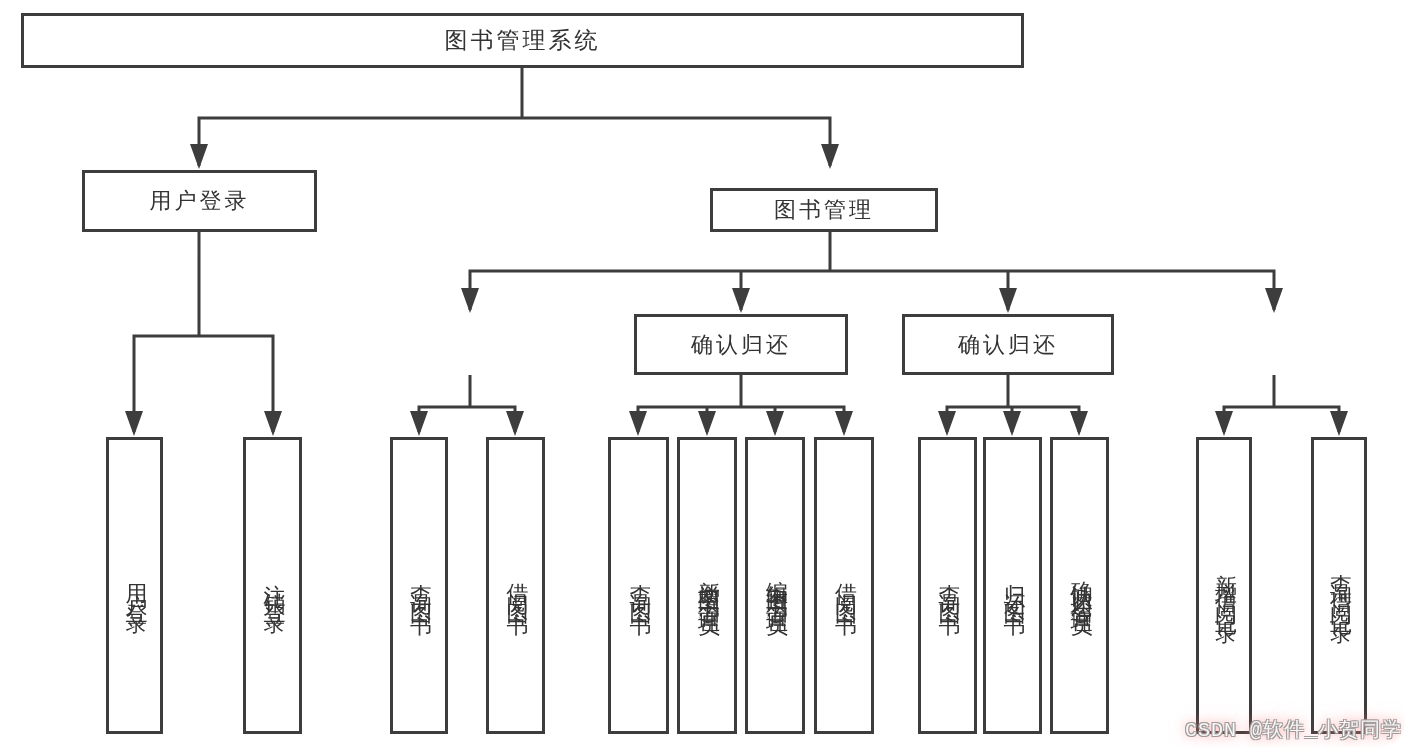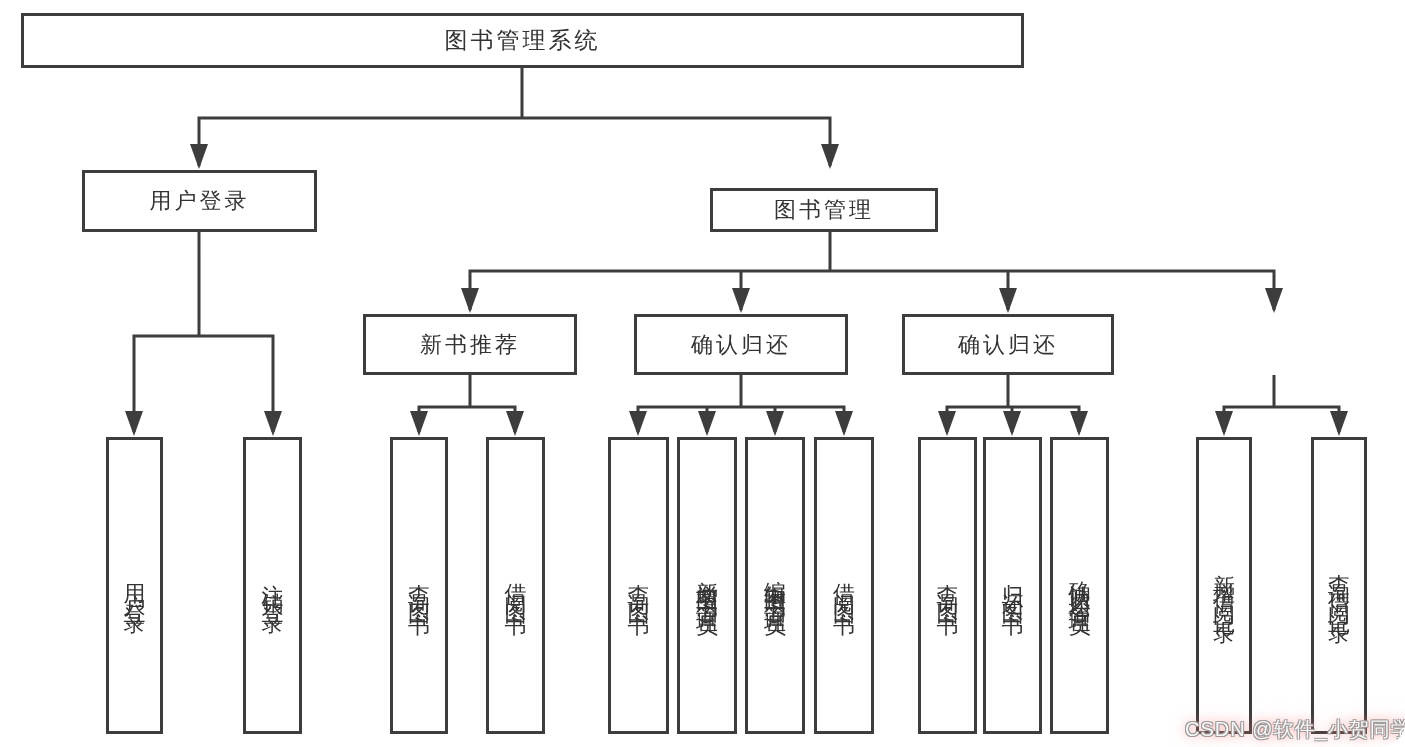--- a/index.html
+++ b/index.html
@@ -1,19 +1,19 @@
 <!DOCTYPE html>
 <html style="--line: #3d3d3d; --text: #333333;"><head>
 <meta charset="utf-8">
 <style>
   :root{ --line:#3d3d3d; --text:#333333; }
   html,body{margin:0;padding:0;background:#fff;}
   .stage{
     position:relative; width:1405px; height:747px; background:#fff;
-    font-family:Liberation Sans, sans-serif; overflow:hidden;border-radius:25px;
+    font-family:Liberation Mono, monospace; overflow:hidden;border-radius:25px;
   }
   .wires{position:absolute; left:0; top:0;}
   .node{
     position:absolute; box-sizing:border-box; background:#fff;
     border:3px solid var(--line);
     display:flex; align-items:center; justify-content:center;
     font-size:22px; color:var(--text); letter-spacing:3px; white-space:nowrap;
   }
   .root-node{font-size:23px;}
   .v{
@@ -70,21 +70,20 @@
   </svg>
 
   <div class="node root-node" style="left:21px;top:13px;width:1003px;height:55px">图书管理系统</div>
 
   <div class="node" style="left:82px;top:170px;width:235px;height:62px">用户登录</div>
   <div class="node" style="left:710px;top:188px;width:228px;height:44px">图书管理</div>
 
   <div class="node v" style="left:106px;top:437px;width:57px;height:297px">用户登录</div>
   <div class="node v" style="left:243px;top:437px;width:59px;height:297px">注销登录</div>
 
-  <div class="node" style="left:363px;top:314px;width:214px;height:61px">新书推荐</div>
   <div class="node" style="left:634px;top:314px;width:214px;height:61px">确认归还</div>
   <div class="node" style="left:902px;top:314px;width:212px;height:61px">确认归还</div>
 
   <div class="node v" style="left:390px;top:437px;width:58px;height:297px">查询图书</div>
   <div class="node v" style="left:486px;top:437px;width:59px;height:297px">借阅图书</div>
 
   <div class="node v" style="left:608px;top:437px;width:61px;height:297px">查询图书</div>
   <div class="node v long" style="left:677px;top:437px;width:60px;height:297px">新增图书（管理员）</div>
   <div class="node v long" style="left:745px;top:437px;width:60px;height:297px">编辑图书（管理员）</div>
   <div class="node v" style="left:814px;top:437px;width:60px;height:297px">借阅图书</div>

